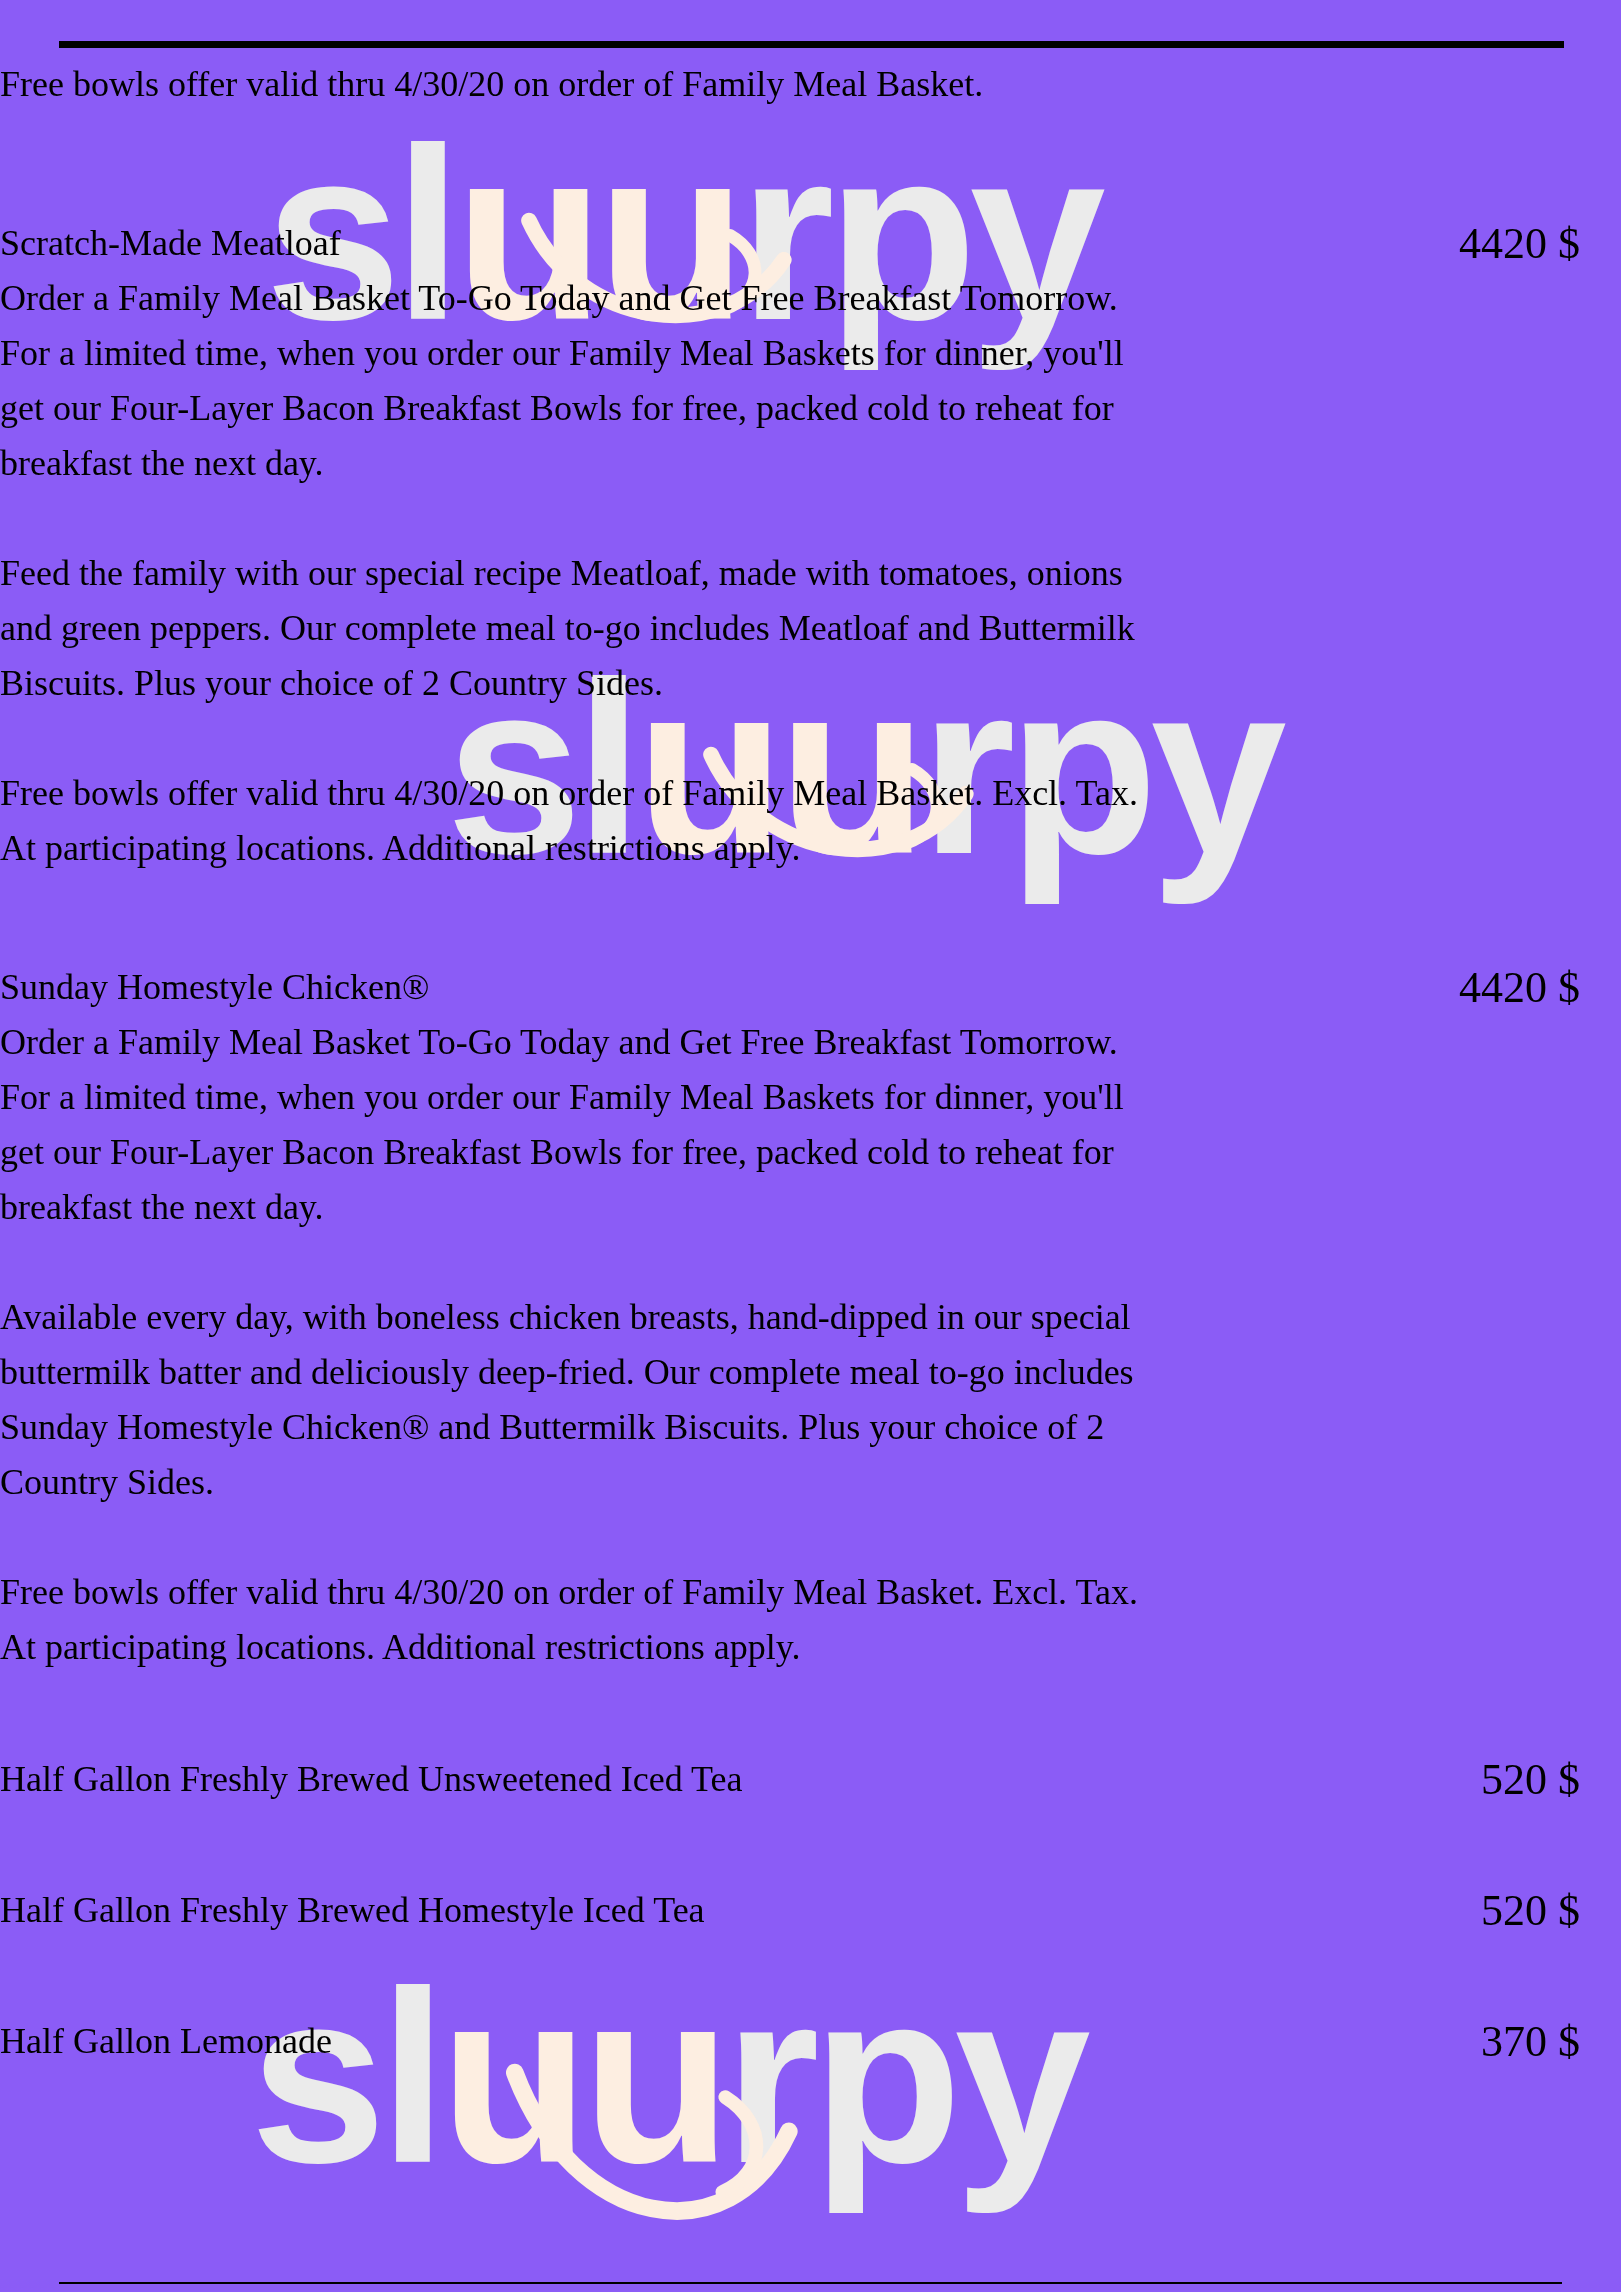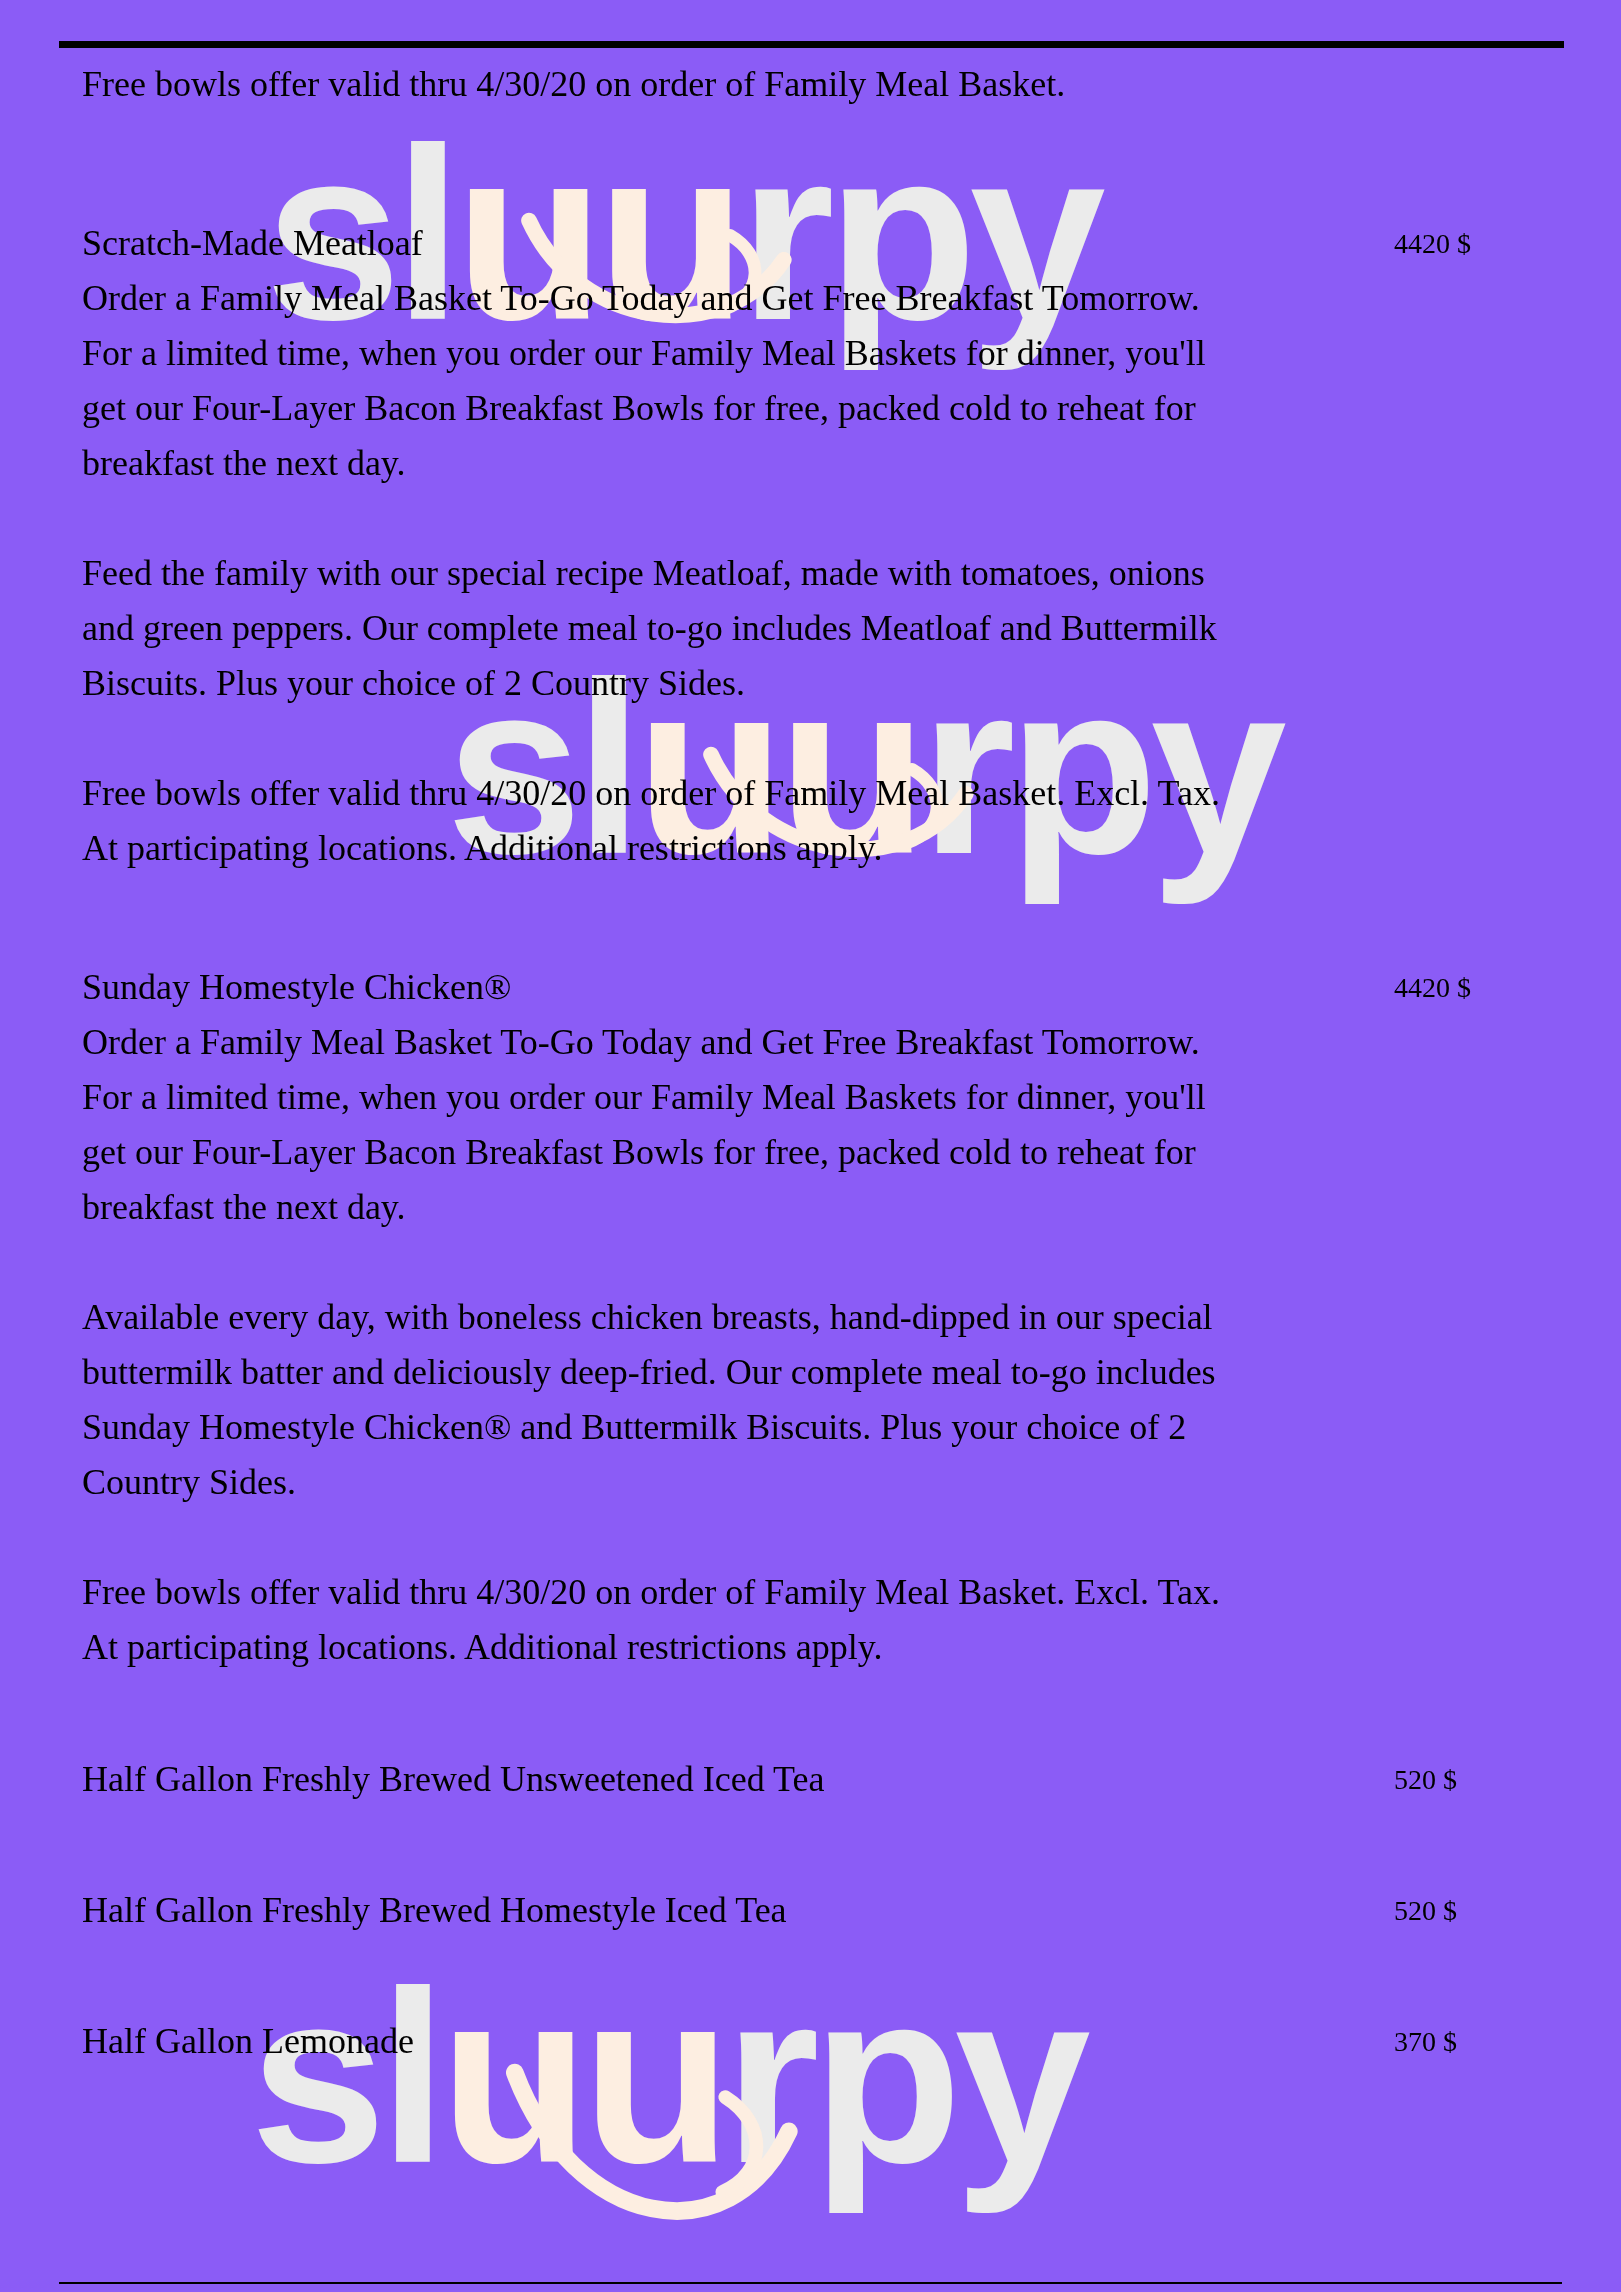--- a/index.html
+++ b/index.html
@@ -64,40 +64,40 @@
   
   .content {
     position: absolute;
     left: 0;
     top: 0;
     width: 1621px;
     z-index: 1;
   }
   .block {
     position: relative;
-    padding-left: 82px;
     padding-right: 225px;
   }
 
   .item-head {
     position: relative;
     display: flex;
     align-items: baseline;
     font-size: 36px;
     line-height: 55px;
   }
   .item-name {
     flex: 0 1 auto;
   }
   .item-price {
     position: absolute;
     right: -184px;
     top: 0;
     width: 186px;
-    font-size: 28px;
+    text-align: right;
+    font-size: 44px;
     line-height: 55px;
     white-space: nowrap;
   }
 
   p.para {
     margin: 0;
     font-size: 36px;
     line-height: 55px;
     max-width: 1166px;
   }

